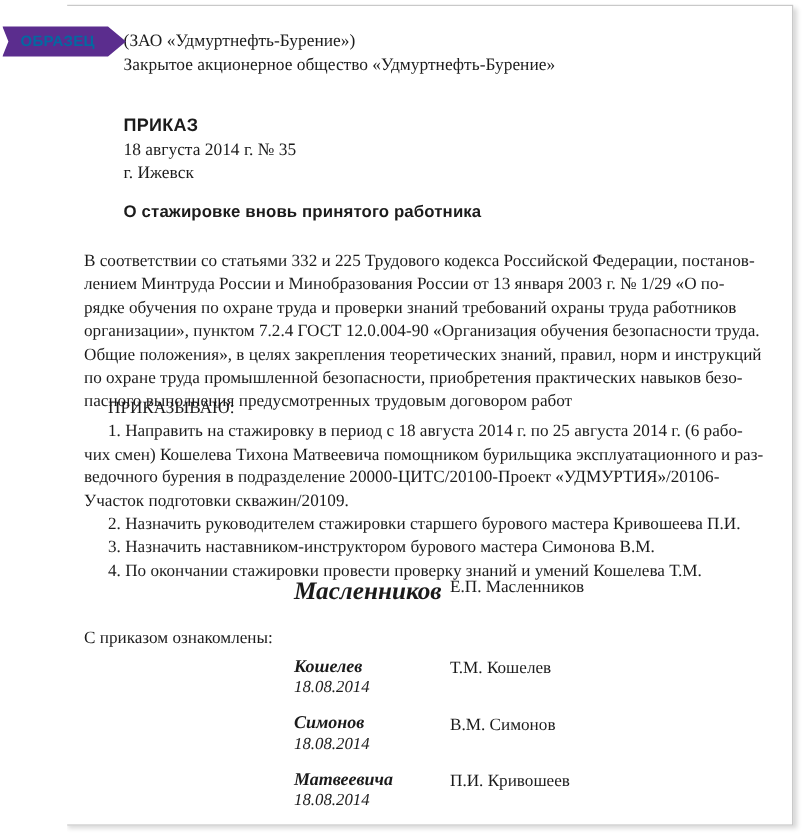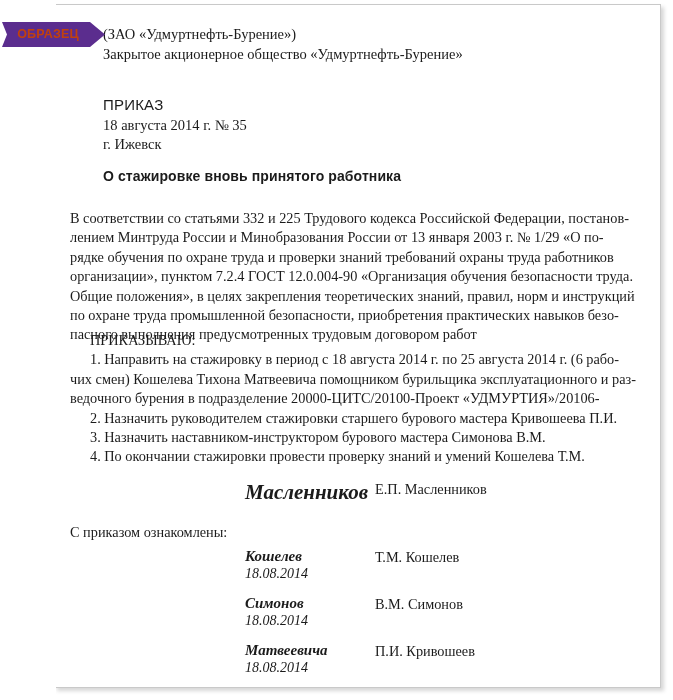--- a/index.html
+++ b/index.html
@@ -55,21 +55,21 @@
     z-index: 5;
   }
   .badge svg { display: block; }
   .badge-text {
     position: absolute;
     left: 0; top: 0;
     width: 92px;
     height: 27px;
     line-height: 27px;
     text-align: center;
-    color: #c2410c;
+    color: #0369a1;
     font-family: "Liberation Sans", "DejaVu Sans", sans-serif;
     font-weight: bold;
     font-size: 12.5px;
     letter-spacing: 0.2px;
     white-space: nowrap;
   }
 
   
   .content {
     position: absolute;
@@ -90,21 +90,21 @@
   .org-head div { white-space: nowrap; }
 
   .title-block {
     position: absolute;
     left: 103px;
     top: 96px;
     width: 420px;
   }
   .doc-title {
     font-family: "Liberation Sans", "DejaVu Sans", sans-serif;
-    font-weight: normal;
+    font-weight: bold;
     font-size: 15px;
     letter-spacing: 0.2px;
     margin-bottom: 3px;
   }
   .doc-date, .doc-city {
     font-size: 14.5px;
     line-height: 19px;
   }
 
   .subject {
@@ -248,20 +248,21 @@
       <div class="ln">Общие положения», в целях закрепления теоретических знаний, правил, норм и инструкций</div>
       <div class="ln">по охране труда промышленной безопасности, приобретения практических навыков безо-</div>
       <div class="ln">пасного выполнения предусмотренных трудовым договором работ</div>
     </div>
 
     <div class="list-block">
       <div class="ln ind">ПРИКАЗЫВАЮ:</div>
       <div class="ln ind">1. Направить на стажировку в период с 18 августа 2014 г. по 25 августа 2014 г. (6 рабо-</div>
       <div class="ln">чих смен) Кошелева Тихона Матвеевича помощником бурильщика эксплуатационного и раз-</div>
       <div class="ln">ведочного бурения в подразделение 20000-ЦИТС/20100-Проект «УДМУРТИЯ»/20106-</div>
+      <div class="ln">Участок подготовки скважин/20109.</div>
       <div class="ln ind">2. Назначить руководителем стажировки старшего бурового мастера Кривошеева П.И.</div>
       <div class="ln ind">3. Назначить наставником-инструктором бурового мастера Симонова В.М.</div>
       <div class="ln ind">4. По окончании стажировки провести проверку знаний и умений Кошелева Т.М.</div>
     </div>
 
     <div class="sig-director">
       <span class="sig-sign">Масленников</span>
       <span class="sig-name">Е.П. Масленников</span>
     </div>
 

